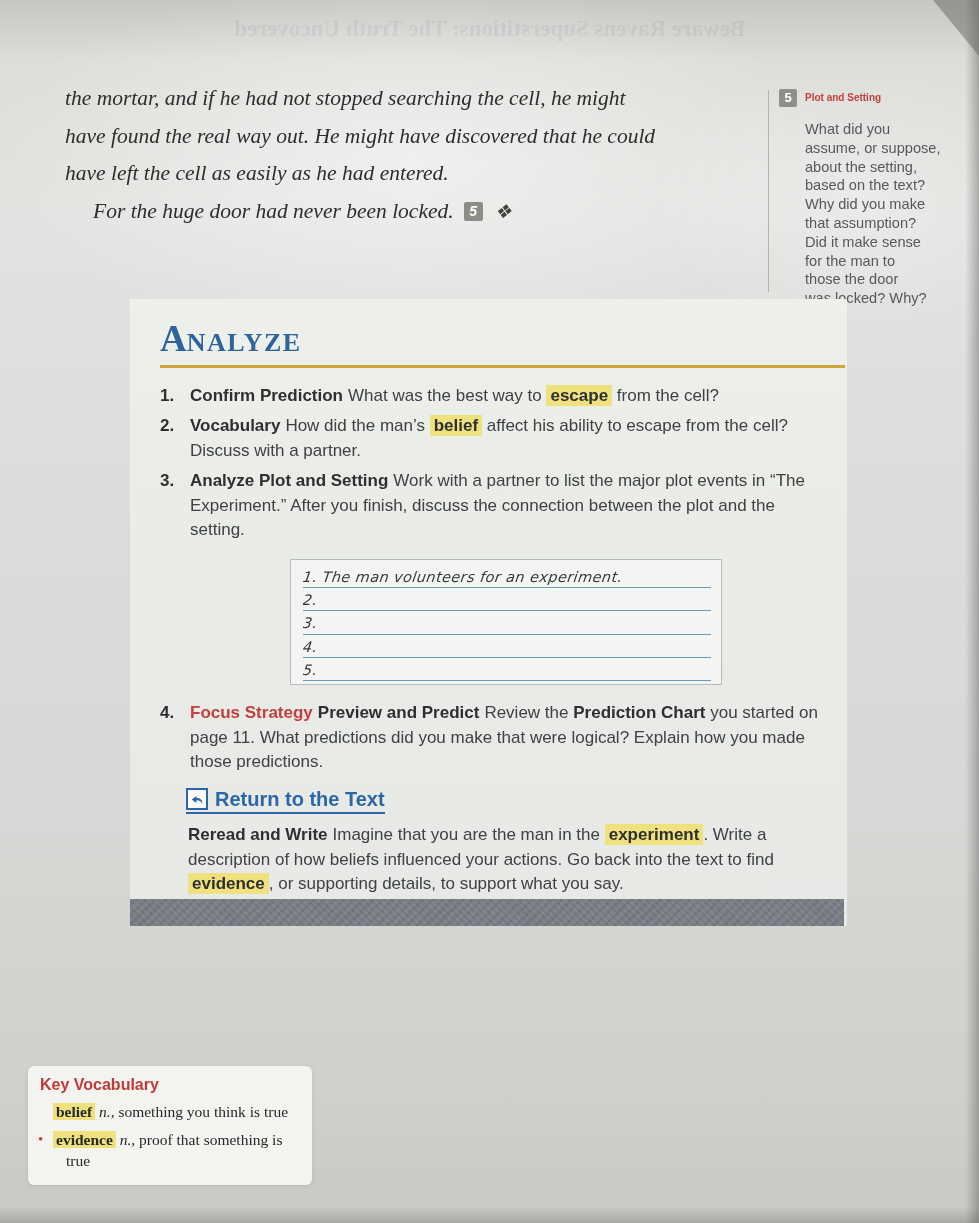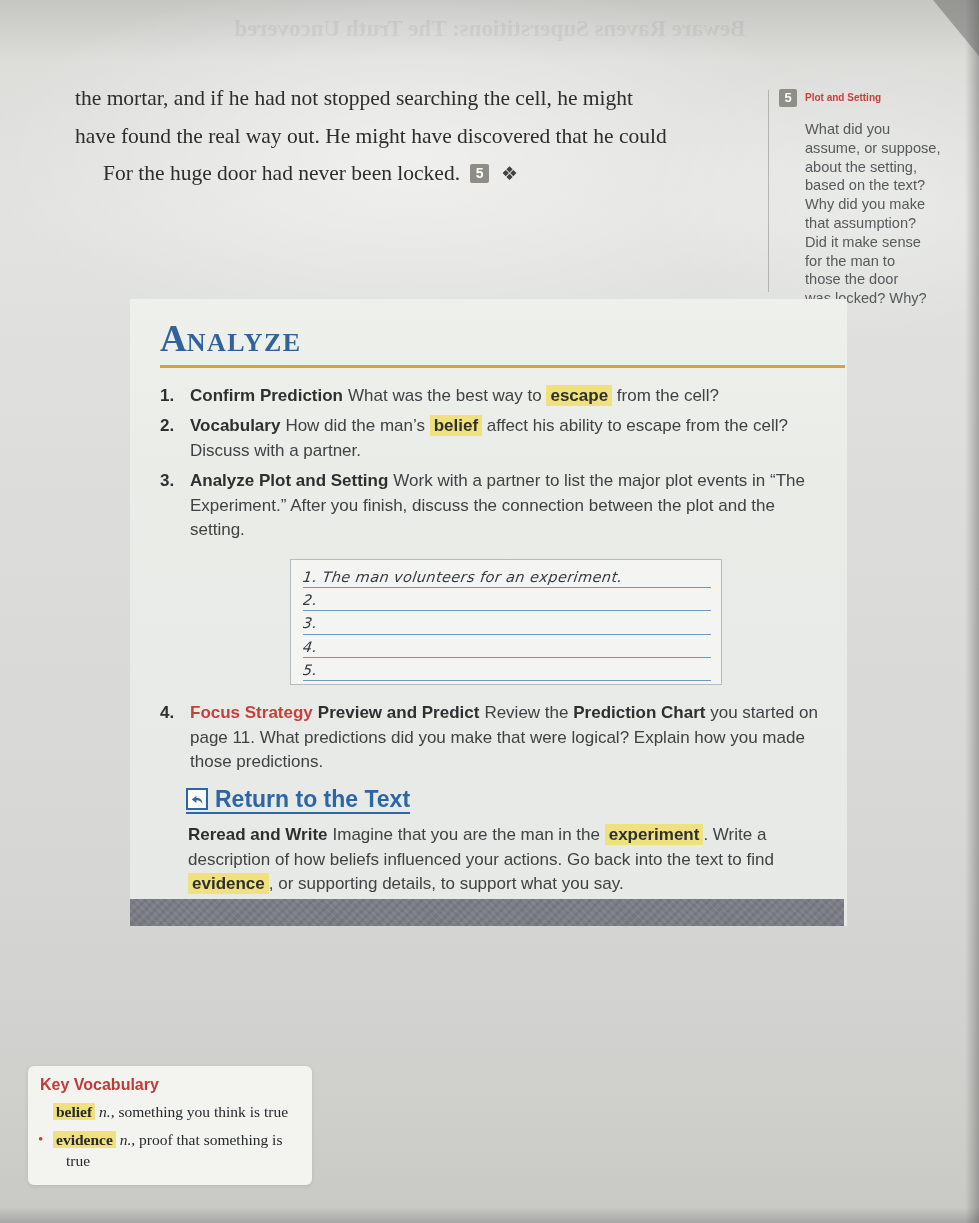--- a/index.html
+++ b/index.html
@@ -15,22 +15,22 @@
   .edge-right{position:absolute;top:0;right:0;width:14px;height:100%;
     background:linear-gradient(90deg,rgba(0,0,0,0),rgba(60,60,58,.35));}
   .corner-tr{position:absolute;top:0;right:0;width:0;height:0;
     border-top:56px solid rgba(90,90,88,.45);border-left:46px solid transparent;}
   .edge-bottom{position:absolute;bottom:0;left:0;width:100%;height:16px;
     background:linear-gradient(0deg,rgba(50,50,48,.22),rgba(0,0,0,0));}
   .bleed-heading{position:absolute;top:16px;left:105px;width:770px;text-align:center;
     transform:scaleX(-1);font-family:"Liberation Serif",serif;font-weight:bold;
     font-size:23px;color:#2c3a52;opacity:.07;}
   
-  .story{position:absolute;left:75px;top:80px;width:668px;
-    font-family:"Liberation Serif",serif;font-size:21.5px;line-height:37.5px;color:#2d2d2c;}
+  .story{position:absolute;left:65px;top:80px;width:668px;
+    font-family:"Liberation Serif",serif;font-size:21.5px;line-height:37.5px;color:#2d2d2c;font-style:italic;}
   .story .indent{padding-left:28px;}
   .note-badge{display:inline-block;width:19px;height:19px;line-height:19px;border-radius:2px;
     background:#8d8d85;color:#fff;font-family:"Liberation Sans",sans-serif;
     font-size:14px;font-weight:bold;text-align:center;vertical-align:2px;margin-left:10px;}
   .end-mark{color:#42423f;font-size:19px;margin-left:12px;}
   
   .sidebar{position:absolute;left:768px;top:88px;width:200px;}
   .sidebar .vline{position:absolute;left:0;top:2px;width:1px;height:202px;background:#b3b3af;}
   .sb-content{margin-left:11px;}
   .sb-head{display:flex;align-items:flex-start;gap:8px;}
@@ -57,21 +57,21 @@
   .hl{background:#efe17e;font-weight:bold;color:#2e2f31;padding:1px 4px;}
   
   .notes{margin:16px 0 0 130px;width:432px;box-sizing:border-box;background:#f4f5f3;
     border:1px solid #b6bac0;padding:5px 10px 3px 12px;}
   .note-row{height:22.4px;border-bottom:1.6px solid #6b99c4;overflow:hidden;}
   .hand{display:inline-block;transform:skewX(-8deg);font-family:"DejaVu Sans",sans-serif;
     font-style:italic;font-size:14.5px;line-height:22px;color:#333a41;letter-spacing:.4px;}
   
   .return-row{margin:12px 0 0 26px;}
   .return-link{display:inline-flex;align-items:center;gap:7px;border-bottom:2.5px solid #2a66a8;
-    padding-bottom:1px;color:#2a66a8;font-weight:bold;font-size:23px;text-decoration:none;}
+    padding-bottom:1px;color:#2a66a8;font-weight:bold;font-size:20px;text-decoration:none;}
   .return-icon{flex:none;width:22px;height:22px;box-sizing:border-box;border:2px solid #2a66a8;
     background:#fcfcfa;display:flex;align-items:center;justify-content:center;}
   .reread{margin:9px 0 0 28px;width:632px;}
   
   .bar{position:absolute;left:0;right:3px;bottom:0;height:27px;background:#7c7e87;
     background-image:
       repeating-linear-gradient(45deg, rgba(255,255,255,.06) 0 2px, rgba(0,0,0,0) 2px 5px),
       repeating-linear-gradient(-45deg, rgba(0,0,0,.07) 0 3px, rgba(0,0,0,0) 3px 7px);}
   
   .vocab{position:absolute;left:28px;top:1066px;width:284px;box-sizing:border-box;
@@ -90,20 +90,21 @@
 <div class="page">
 
   <div class="bleed-heading">Beware Ravens Superstitions: The Truth Uncovered</div>
   <div class="edge-right"></div>
   <div class="corner-tr"></div>
   <div class="edge-bottom"></div>
 
   <div class="story">
     <div>the mortar, and if he had not stopped searching the cell, he might</div>
     <div>have found the real way out. He might have discovered that he could</div>
+    <div>have left the cell as easily as he had entered.</div>
     <div class="indent">
       <span>For the huge door had never been locked.</span><span class="note-badge">5</span><span class="end-mark">❖</span>
     </div>
   </div>
 
   <div class="sidebar">
     <div class="vline"></div>
     <div class="sb-content">
       <div class="sb-head">
         <span class="sb-badge">5</span>

